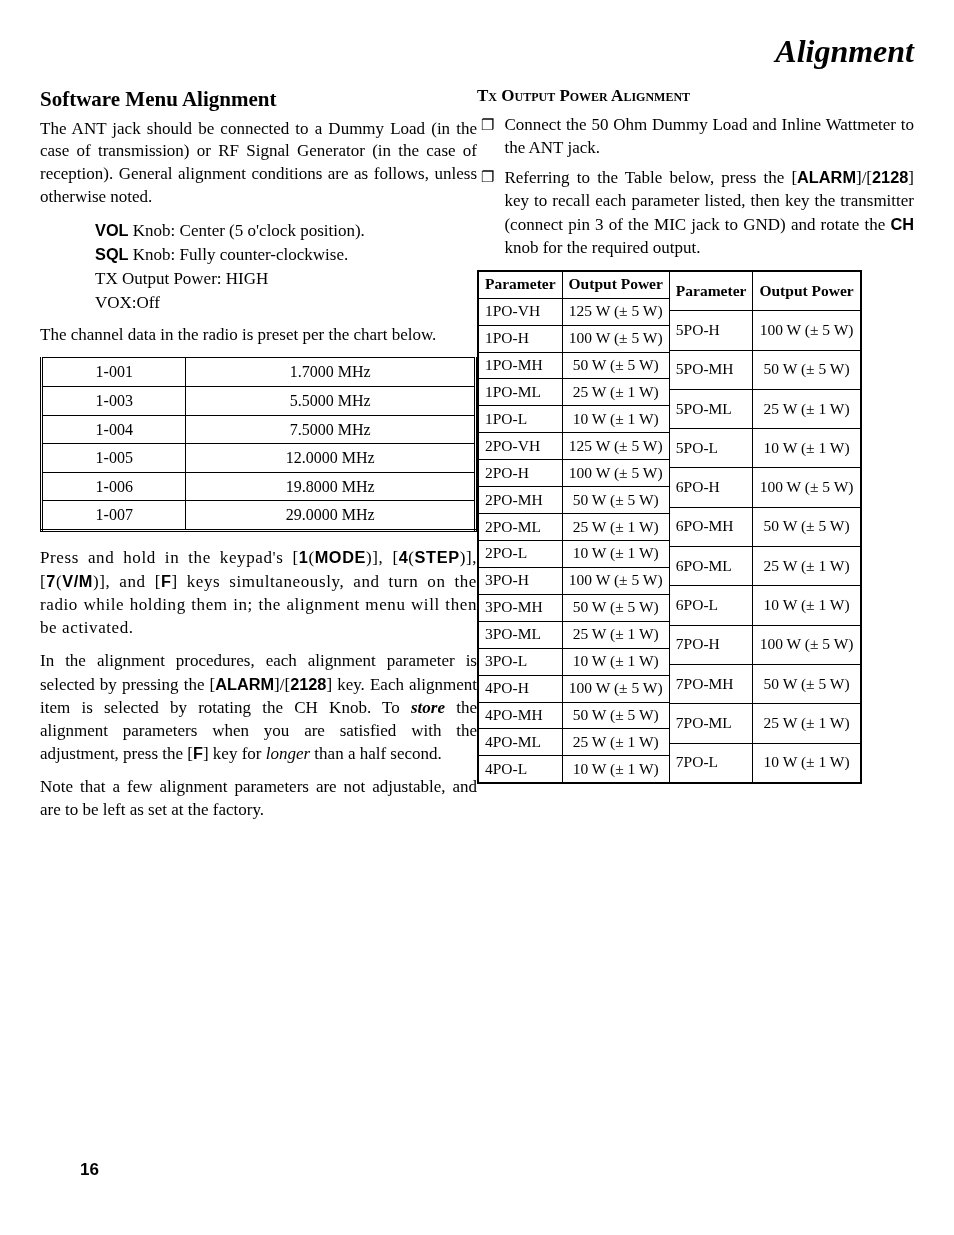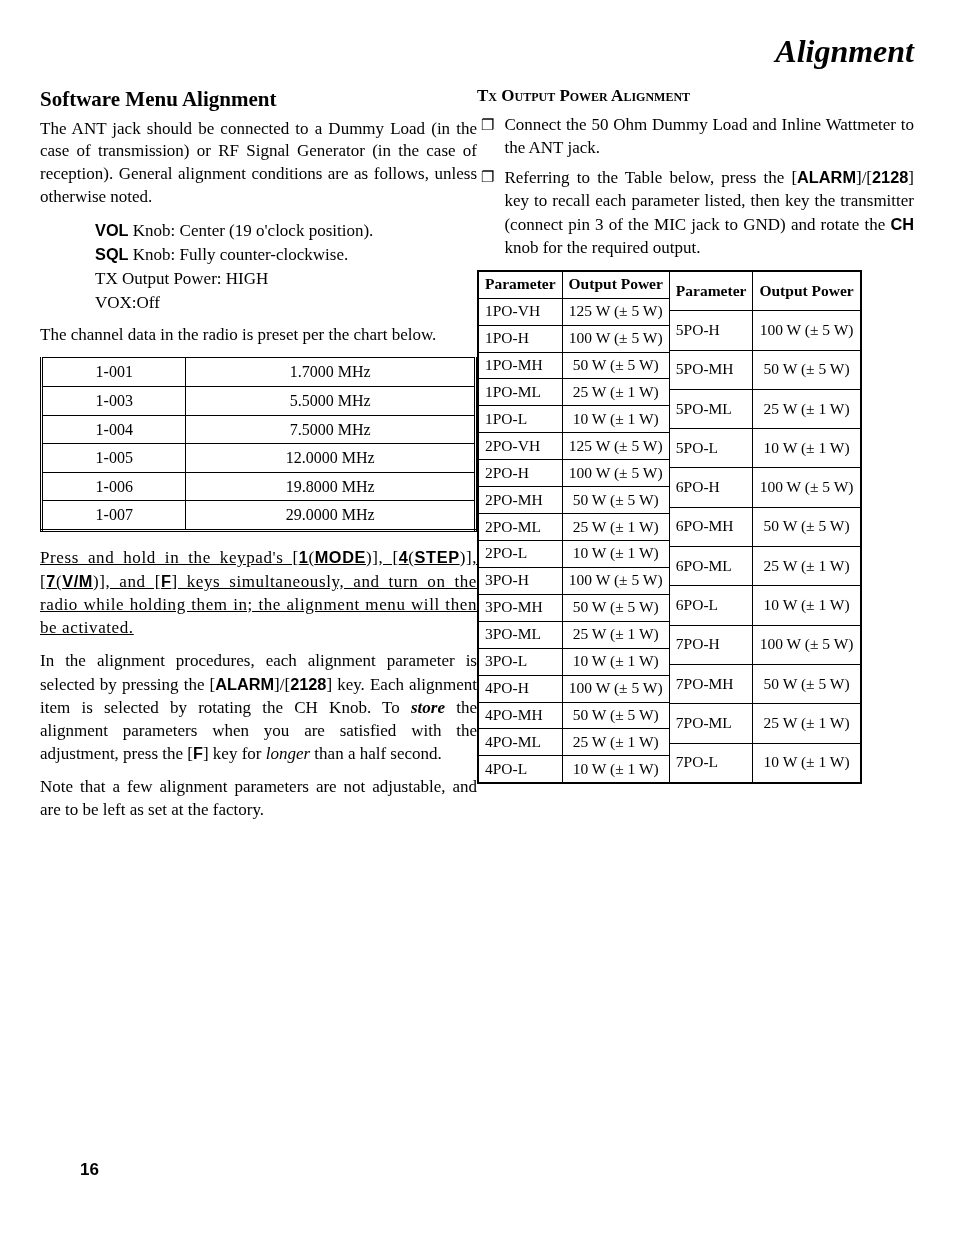--- a/index.html
+++ b/index.html
@@ -159,21 +159,21 @@
 <h1 class="page-title">Alignment</h1>
 
 <div class="columns">
 
   <div class="col">
     <h2 class="subhead">Software Menu Alignment</h2>
 
     <p class="para">The ANT jack should be connected to a Dummy Load (in the case of transmission) or RF Signal Generator (in the case of reception). General alignment conditions are as follows, unless otherwise noted.</p>
 
     <div class="knob-block">
-      <div><b class="sans">VOL</b><span> Knob: Center (19 o'clock position).</span></div>
+      <div><b class="sans">VOL</b><span> Knob: Center (5 o'clock position).</span></div>
       <div><b class="sans">SQL</b><span> Knob: Fully counter-clockwise.</span></div>
       <div>TX Output Power: HIGH</div>
       <div>VOX:Off</div>
     </div>
 
     <p class="para">The channel data in the radio is preset per the chart below.</p>
 
     <table class="channel">
       <tbody>
       <tr>
@@ -196,21 +196,21 @@
               <td>1-006</td>
               <td>19.8000 MHz</td>
             </tr>
       <tr>
               <td>1-007</td>
               <td>29.0000 MHz</td>
             </tr>
     </tbody>
         </table>
 
-    <p class="para" style="letter-spacing:0.6px;text-decoration:underline;">
+    <p class="para" style="letter-spacing:0.6px;">
       <span>Press and hold in the keypad's [</span><b class="sans">1</b><span>(</span><b class="sans">MODE</b><span>)], [</span><b class="sans">4</b><span>(</span><b class="sans">STEP</b><span>)], [</span><b class="sans">7</b><span>(</span><b class="sans">V/M</b><span>)], and [</span><b class="sans">F</b><span>] keys simultaneously, and turn on the radio while holding them in; the alignment menu will then be activated.</span>
     </p>
 
     <p class="para">
       <span>In the alignment procedures, each alignment parameter is selected by pressing the [</span><b class="sans">ALARM</b><span>]/[</span><b class="sans">2128</b><span>] key. Each alignment item is selected by rotating the CH Knob. To </span><b><i>store</i></b><span> the alignment parameters when you are satisfied with the adjustment, press the [</span><b class="sans">F</b><span>] key for </span><i>longer</i><span> than a half second.</span>
     </p>
 
     <p class="para">Note that a few alignment parameters are not adjustable, and are to be left as set at the factory.</p>
   </div>
 

